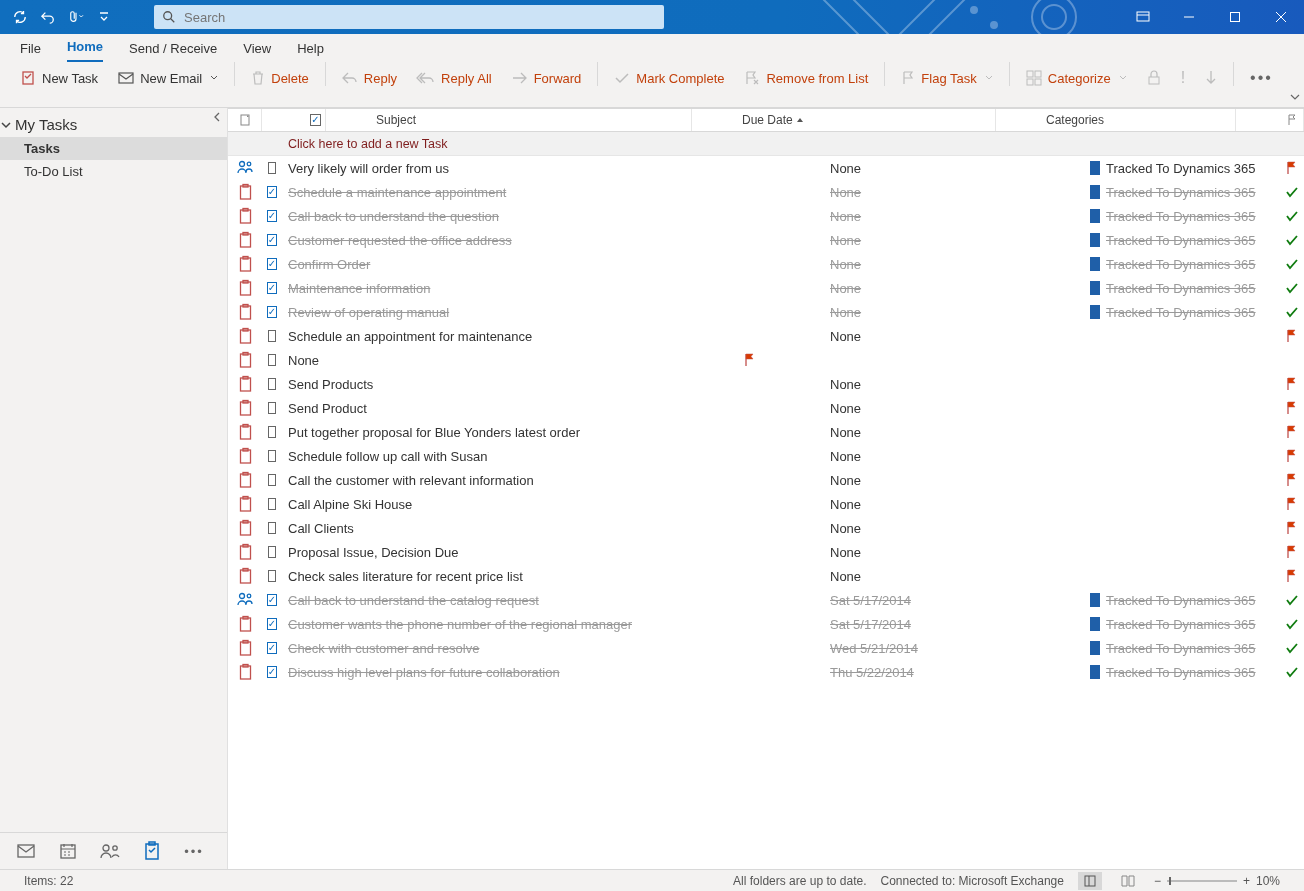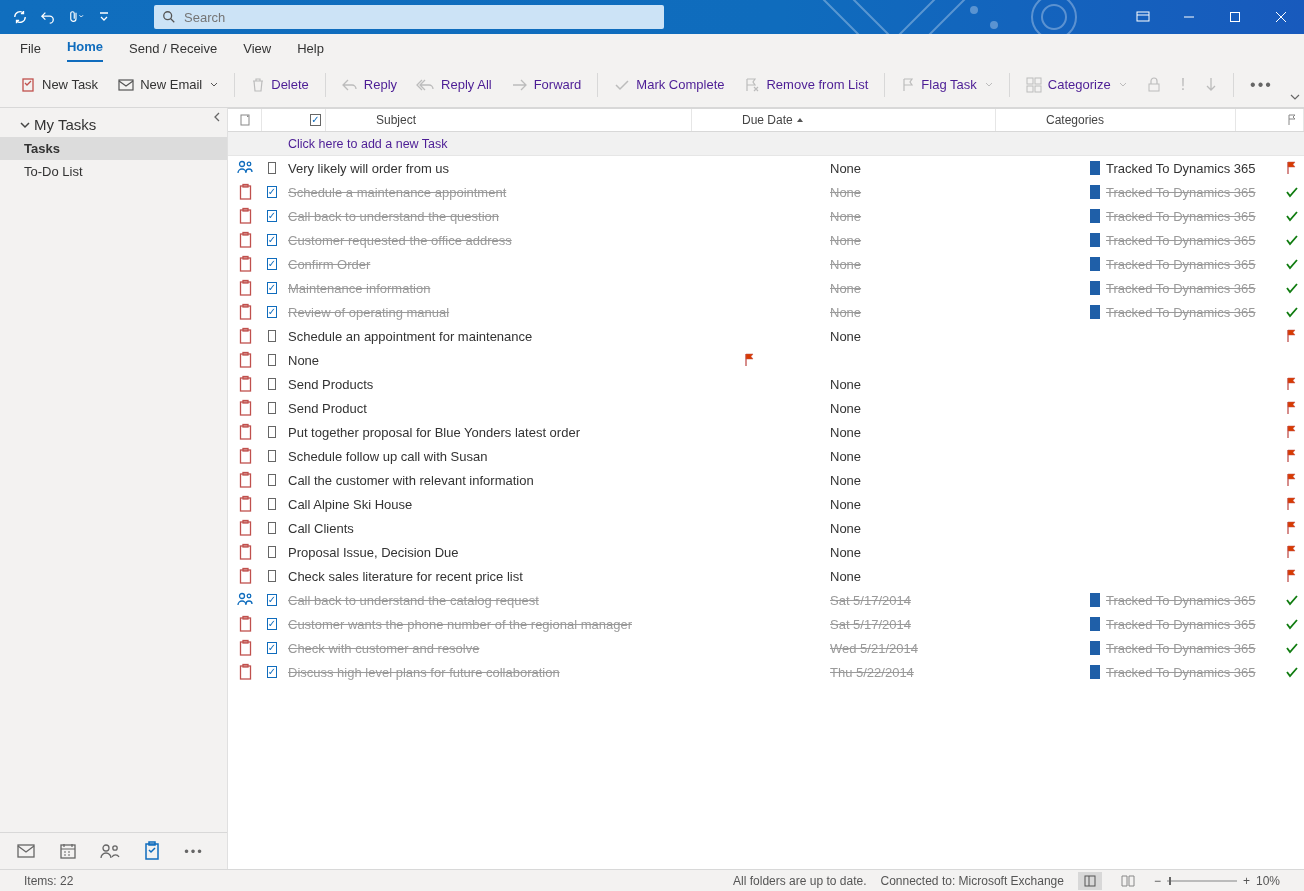--- a/index.html
+++ b/index.html
@@ -14,52 +14,52 @@
   .searchbox svg { stroke:#555; fill:none; }
   .searchbox input { background:transparent; border:none; outline:none; margin-left:8px; font-size:13px; flex:1; color:#333;}
   .win-controls { margin-left:auto; display:flex; }
   .win-controls div { width:46px; height:34px; display:flex; align-items:center; justify-content:center; cursor:pointer;}
   .win-controls svg { stroke:#fff; fill:none; stroke-width:1;}
   
   .menubar { height: 28px; background:#f3f2f1; display:flex; align-items:flex-end; gap:26px; padding: 0 20px; border-bottom:0; }
   .menubar .menuitem { padding: 4px 0 6px 0; font-size:13px; cursor:pointer; }
   .menubar .menuitem.active { color:#0f6cbd; border-bottom:2px solid #0f6cbd; font-weight:600;}
   
-  .ribbon { height: 46px; background:#f3f2f1; border-bottom:1px solid #d8d8d8; display:flex; align-items:center; padding:0 8px 0 12px; gap:4px; position:relative;}
+  .ribbon { height: 46px; background:#f3f2f1; border-bottom:1px solid #d8d8d8; display:flex; align-items:flex-start; padding:0 8px 0 12px; gap:4px; position:relative;}
   .ribbon .rbtn { height:32px; display:flex; align-items:center; gap:6px; padding:0 8px; cursor:pointer; border-radius:2px; color:#333; }
-  .ribbon .rbtn.disabled { color:#4c1d95; }
+  .ribbon .rbtn.disabled { color:#c2410c; }
   .ribbon .rbtn svg { stroke:#555; fill:none; }
   .ribbon .rbtn.disabled svg { stroke:#bcbcbc; fill:none;}
   .ribbon .sep { width:1px; height:24px; background:#d8d8d8; margin:0 4px;}
   .ribbon .chev { margin-left:2px; }
   .ribbon .expand { position:absolute; right:4px; bottom:2px; cursor:pointer;}
   
   .main { flex:1; display:flex; min-height:0; }
   .sidebar { width:228px; background:#f3f2f1; border-right:1px solid #e0e0e0; display:flex; flex-direction:column;}
   .sidebar-top { position:relative; }
   .collapse-caret { position:absolute; right:6px; top:2px; cursor:pointer;}
-  .mytasks-hdr { display:flex; align-items:center; gap:4px; padding:8px 10px 4px 20px; font-size:15px; cursor:pointer;}
+  .mytasks-hdr { display:flex; align-items:center; gap:4px; padding:8px 10px 4px 1px; font-size:15px; cursor:pointer;}
   .nav-item { padding:4px 10px 4px 24px; cursor:pointer; font-size:13px;}
   .nav-item.selected { background:#dcdcdc; font-weight:600;}
   .sidebar-bottom { margin-top:auto; border-top:1px solid #d8d8d8; display:flex; align-items:center; gap:22px; padding:8px 16px;}
   .sidebar-bottom .navicon { width:20px; height:20px; display:flex; align-items:center; justify-content:center; cursor:pointer;}
   .sidebar-bottom .navicon svg { stroke:#666; fill:none;}
   .sidebar-bottom .navicon.active svg { stroke:#0f6cbd;}
   
   .content { flex:1; display:flex; flex-direction:column; min-width:0; background:#fff;}
   .colheaders { height:24px; border-bottom:1px solid #d8d8d8; border-top:1px solid #d8d8d8; display:flex; align-items:center; font-size:12px; color:#444; background:#fff;gap:44px;}
   .colheaders > div { border-right:1px solid #e6e6e6; height:100%; display:flex; align-items:center; padding:0 6px;}
   .col-icon { width:34px; justify-content:center;}
   .col-chk { width:20px; justify-content:center;}
   .col-subj { flex:1;}
   .col-due { width:260px;}
   .col-cat { width:196px;}
   .col-flag { width:24px; border-right:none; justify-content:center;}
   .addrow { height:24px; background:#f1f1f1; border-bottom:1px solid #e6e6e6; display:flex; align-items:center;}
-  .addrow .addcell { padding-left:6px; color:#4c1d95; font-size:12.5px;}
+  .addrow .addcell { padding-left:6px; color:#7f1d1d; font-size:12.5px;}
   .tasklist { flex:1; overflow:auto;}
   .trow { height:24px; display:flex; align-items:center; font-size:13px; border-bottom:0;}
   .trow > div { padding:0 6px; display:flex; align-items:center; height:100%;}
   .trow .c-icon { width:34px; justify-content:center;}
   .trow .c-chk { width:20px; justify-content:center;}
   .trow .c-subj { flex:1; overflow:hidden; white-space:nowrap; text-overflow:ellipsis;}
   .trow .c-due { width:260px;}
   .trow .c-cat { width:196px; gap:6px;}
   .trow .c-flag { width:24px; justify-content:center;}
   .trow.done { color:#9a9a9a;text-align:center; }

